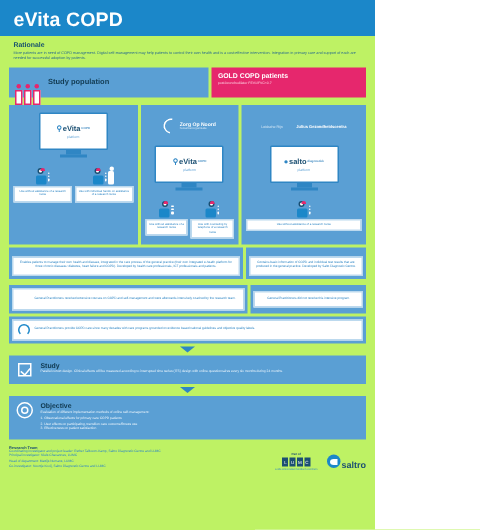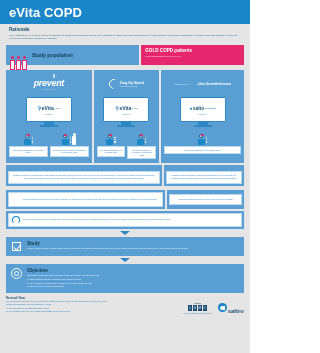--- a/index.html
+++ b/index.html
@@ -2,21 +2,21 @@
 <html><head>
 <meta charset="utf-8">
 <style>
   * { box-sizing: border-box; margin: 0; padding: 0; }
   body {
     width: 250px; height: 353px;
     font-family: "Liberation Sans", sans-serif;
     background: #ffffff;
     overflow: hidden;
   }
-  .poster { position: relative; width: 250px; height: 353px; background:#e5e5e5; }
+  .poster { position: relative; width: 250px; height: 353px; background:#bef264; }
 
   
   .header {
     height: 24px; background: #1b87c9;
     display: flex; align-items: center; padding-left: 9px;
   }
   .header-title { color:#fff; font-size: 13px; font-weight: bold; letter-spacing:.1px; }
 
   
   .rationale { padding: 3px 9px 2px 9px; }
@@ -181,26 +181,20 @@
     </div>
     <div class="banner-pink">
       <div class="banner-pink-label">GOLD COPD patients</div>
       <div class="banner-pink-sub">post-bronchodilator FEV1/FVC&lt;0.7</div>
     </div>
   </div>
 
   <div class="board">
 
     <div class="col col-a">
-      <div class="logo-slot">
-        <div>
-          <div class="logo-prevent"><span class="dot"></span><span>prevent</span></div>
-          <div class="logo-prevent-sub">MODULE</div>
-        </div>
-      </div>
       <div class="monitor">
         <div class="screen">
           <div class="screen-brand">
             <span class="glyph">⚲</span>
             <span>eVita</span>
             <span class="screen-brand-sub">COPD</span>
           </div>
           <div class="screen-plat">platform</div>
         </div>
         <div class="stand"></div>

